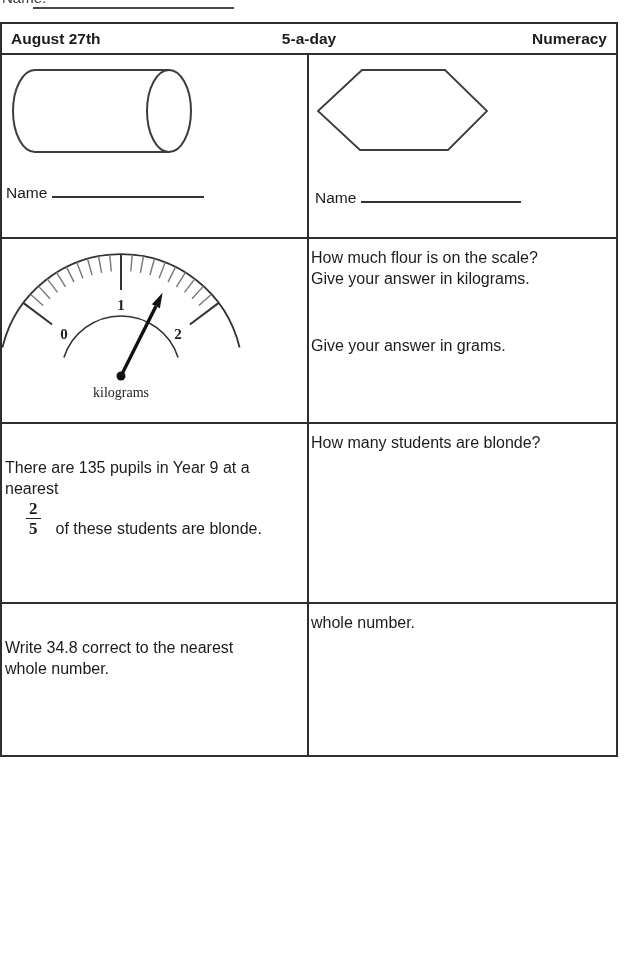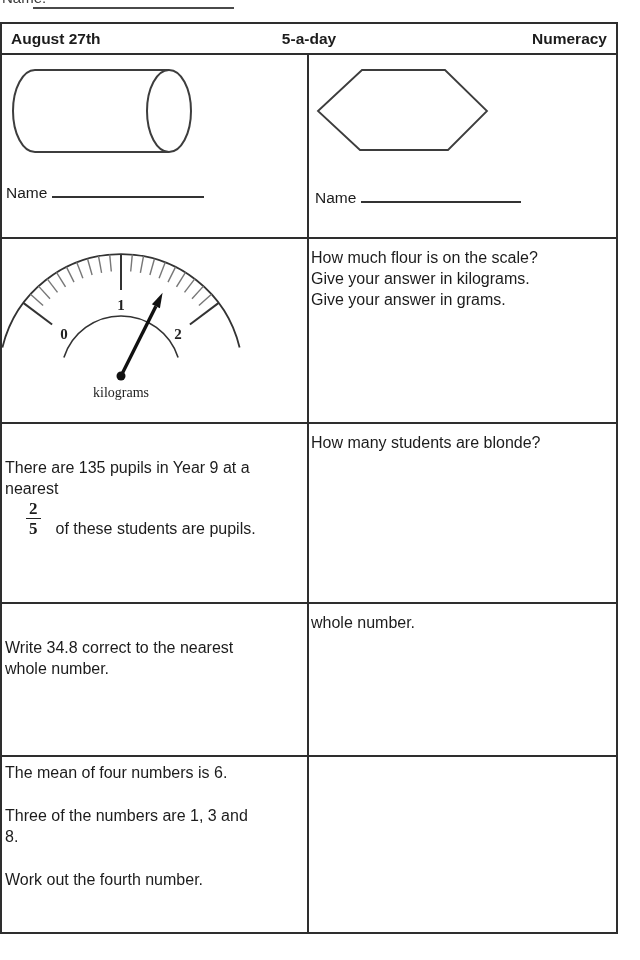--- a/index.html
+++ b/index.html
@@ -26,21 +26,21 @@
 
   .txt { font-size:16px; line-height:21px; }
   .line { white-space:nowrap; }
   .pad-l { padding:8px 2px 0 3px;margin-top:25px; }
   .pad-r { padding:8px 4px 0 2px; }
 
   .shape-svg { position:absolute; left:0; top:0; }
   .nameline { position:absolute; font-size:15.5px; white-space:nowrap; }
   .uline { display:inline-block; width:152px; height:13px; border-bottom:2px solid #333; margin-left:5px; }
 
-  .gap2 { }
+  .gap2 { margin-top:46px; }
 
   .fracrow { position:absolute; left:3px; top:76px; display:flex; align-items:flex-end; }
   .frac { display:flex; flex-direction:column; align-items:center; margin-left:21px;
           font-family:"Liberation Serif", serif; font-weight:bold; font-size:17px; line-height:1.02; }
   .frac-num { border-bottom:1.8px solid #222; padding:0 3px 1px; }
   .frac-den { padding-top:1px; }
   .frac-after { margin-left:15px; font-size:16px; padding-bottom:0px; }
 
   .q5p { margin:0; }
   .q5p + .q5p { margin-top:22px; }
@@ -136,21 +136,21 @@
       <div class="cl h3">
         <div class="txt pad-l">
           <div class="line">There are 135 pupils in Year 9 at a</div>
           <div class="line">nearest</div>
         </div>
         <div class="fracrow">
           <span class="frac">
             <span class="frac-num">2</span>
             <span class="frac-den">5</span>
           </span>
-          <span class="frac-after line">of these students are pupils.</span>
+          <span class="frac-after line">of these students are blonde.</span>
         </div>
       </div>
       <div class="cr h3">
         <div class="txt pad-r">
           <div class="line">How many students are blonde?</div>
         </div>
       </div>
     </div>
 
     <div class="row">
@@ -160,32 +160,15 @@
           <div class="line">whole number.</div>
         </div>
       </div>
       <div class="cr h4">
         <div class="txt pad-r">
           <div class="line">whole number.</div>
         </div>
       </div>
     </div>
 
-    <div class="row">
-      <div class="cl h5">
-        <div class="txt" style="padding:5px 2px 0 3px;">
-          <div class="q5p">
-            <div class="line">The mean of four numbers is 6.</div>
-          </div>
-          <div class="q5p">
-            <div class="line">Three of the numbers are 1, 3 and</div>
-            <div class="line">8.</div>
-          </div>
-          <div class="q5p">
-            <div class="line">Work out the fourth number.</div>
-          </div>
-        </div>
-      </div>
-      <div class="cr h5"></div>
-    </div>
 
   </div>
 </div>
 
 </body></html>

